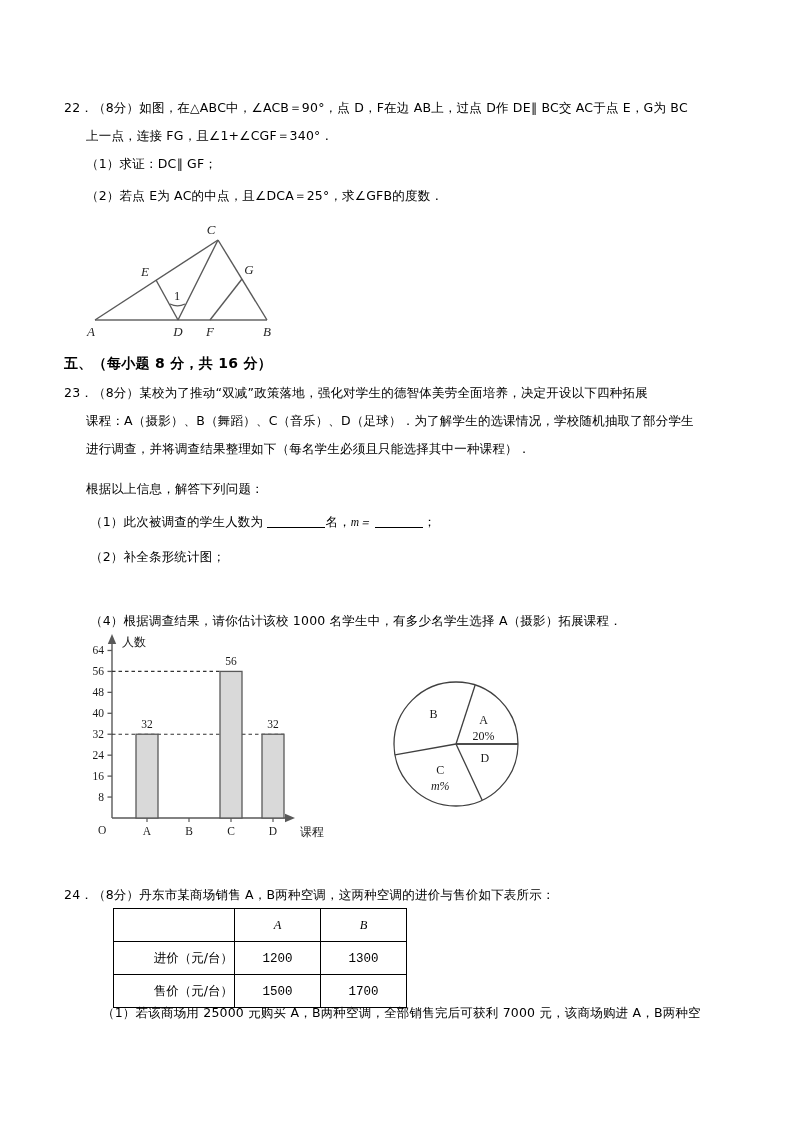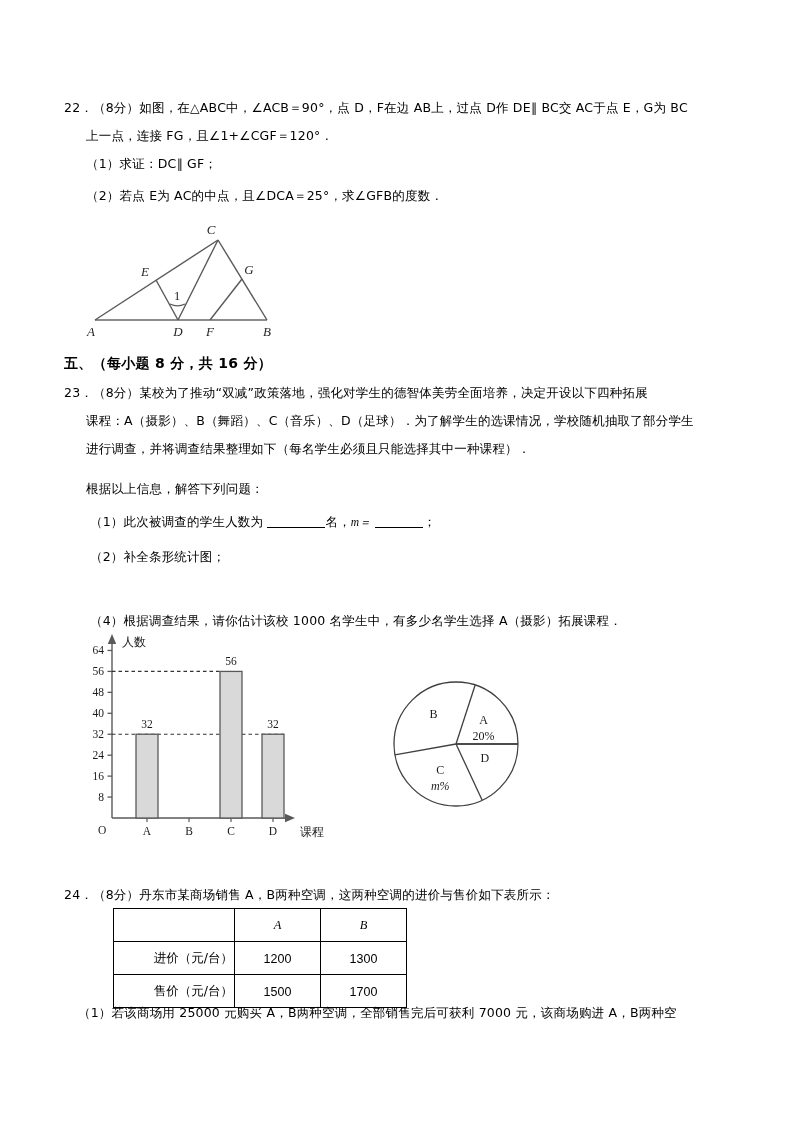--- a/index.html
+++ b/index.html
@@ -113,31 +113,31 @@
   .price-table td.rowhead {
     text-align: right;
     padding-left: 10px;
   }
   .price-table td .it {
     font-family: "Liberation Serif", "DejaVu Serif", serif;
     font-style: italic;
     font-size: 12.5px;
   }
   .price-table td .v {
-    font-family: Liberation Sans, sans-serif;
+    font-family: Liberation Mono, monospace;
     font-size: 12.5px;
   }
 </style>
 </head>
 <body>
 
 <div class="page">
 
   <div class="qline cjk" style="left:64px; top:100px;">22．（8分）如图，在△ABC中，∠ACB＝90°，点 D，F在边 AB上，过点 D作 DE∥ BC交 AC于点 E，G为 BC</div>
-  <div class="qline cjk" style="left:86px; top:128px;">上一点，连接 FG，且∠1+∠CGF＝120°．</div>
+  <div class="qline cjk" style="left:86px; top:128px;">上一点，连接 FG，且∠1+∠CGF＝340°．</div>
   <div class="qline cjk" style="left:86px; top:156px;">（1）求证：DC∥ GF；</div>
   <div class="qline cjk" style="left:86px; top:188px;">（2）若点 E为 AC的中点，且∠DCA＝25°，求∠GFB的度数．</div>
 
   <div class="figure" style="left:70px; top:218px;">
     <svg width="230" height="120" viewBox="0 0 230 120">
 
       <line x1="25" y1="102" x2="197" y2="102" stroke="#8c8c8c" stroke-width="2.2"></line>
 
       <line x1="25" y1="102" x2="148" y2="22" stroke="#595959" stroke-width="1.4"></line>
 
@@ -266,15 +266,15 @@
         <td>
           <span class="v">1500</span>
         </td>
         <td>
           <span class="v">1700</span>
         </td>
       </tr>
     </tbody>
   </table>
 
-  <div class="qline cjk" style="left:78px; top:1005px;">（1）若该商场用 25000 元购买 A，B两种空调，全部销售完后可获利 7000 元，该商场购进 A，B两种空</div>
+  <div class="qline cjk" style="left:102px; top:1005px;">（1）若该商场用 25000 元购买 A，B两种空调，全部销售完后可获利 7000 元，该商场购进 A，B两种空</div>
 
 </div>
 
 </body></html>

